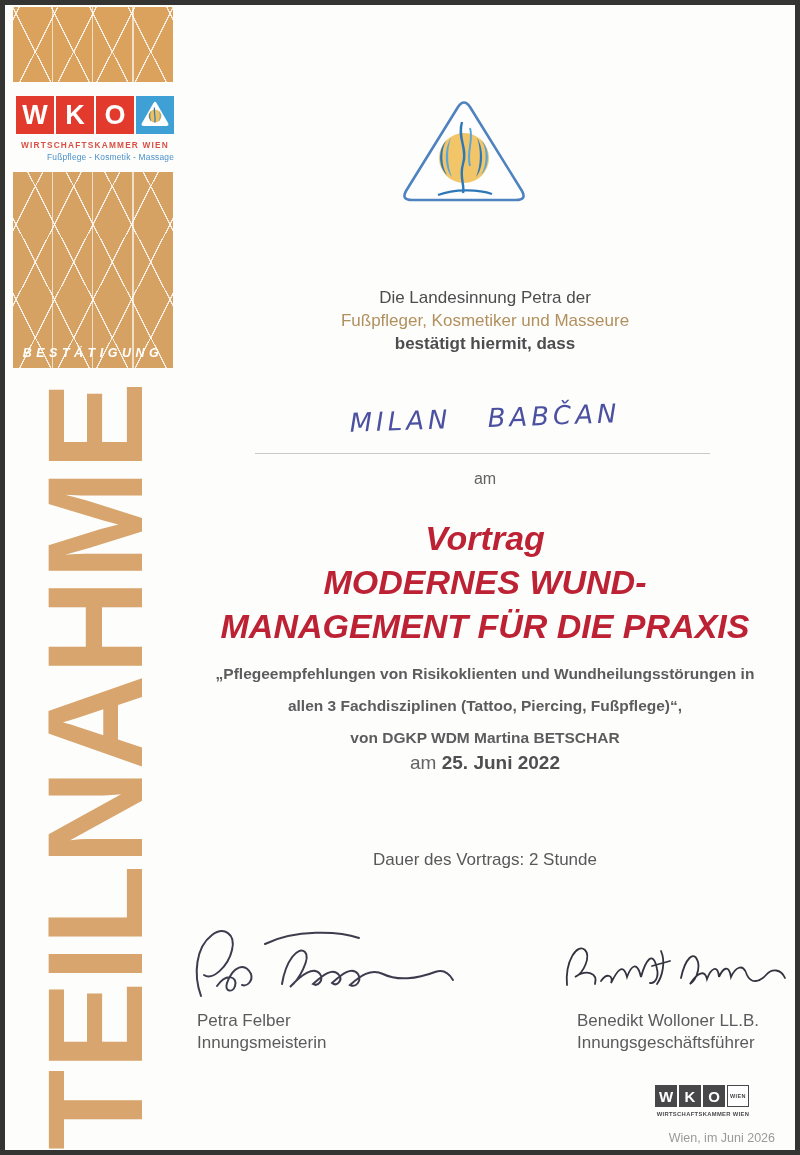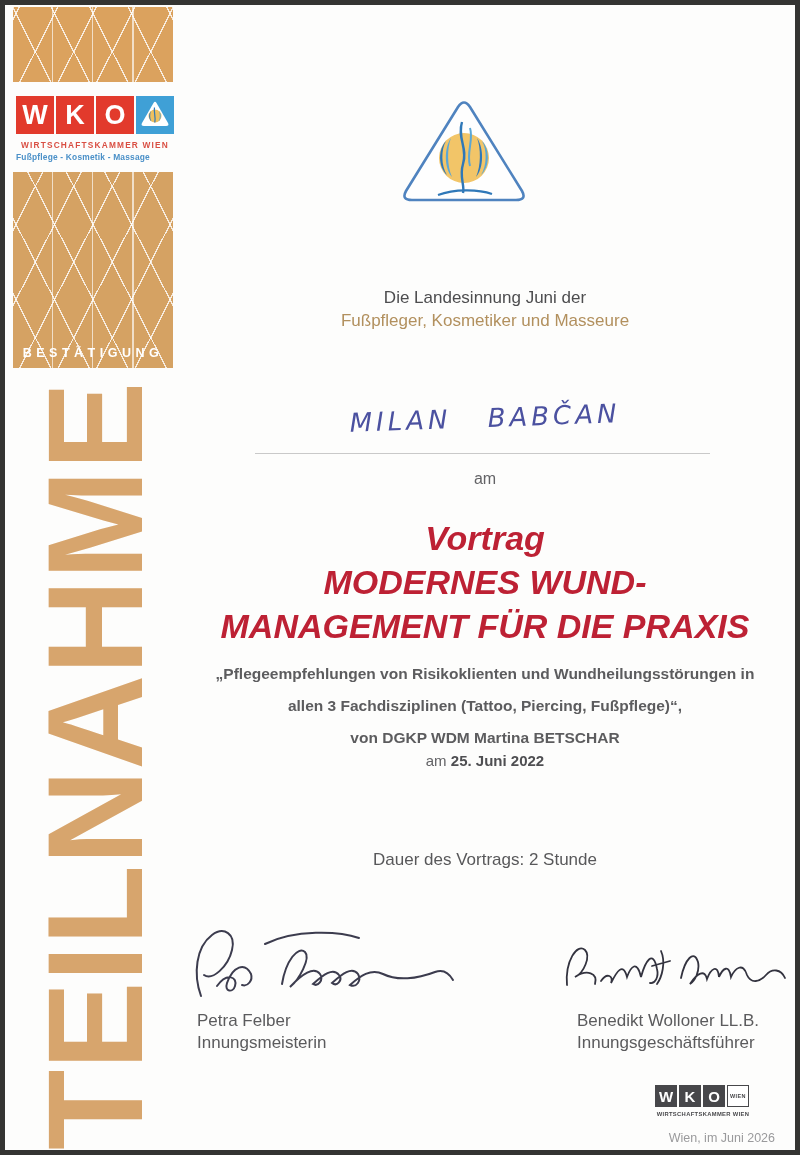--- a/index.html
+++ b/index.html
@@ -7,40 +7,41 @@
   .frame{position:relative;width:800px;height:1155px;box-sizing:border-box;border:5px solid #343432;border-radius:5px;background:#fdfdfc;overflow:hidden;}
   .abs{position:absolute;}
 
   
   .pattern{
     background-color:#d5a263;
     background-image:
       repeating-linear-gradient(63deg, rgba(255,255,255,0) 0 33px, rgba(255,255,255,.8) 33px 34.3px),
       repeating-linear-gradient(-63deg, rgba(255,255,255,0) 0 33px, rgba(255,255,255,.8) 33px 34.3px),
       repeating-linear-gradient(90deg, rgba(255,255,255,0) 0 39px, rgba(255,255,255,.65) 39px 40.2px);
+    font-style: italic;
   }
   .pattern.top{background-color:#dba25e;}
   .badge-label{position:absolute;left:0;right:0;bottom:8px;text-align:center;color:#fff;font-weight:bold;font-size:12.5px;letter-spacing:4.5px;white-space:nowrap;}
 
   
   .wko-row{display:flex;gap:2px;}
   .wko-sq{width:38px;height:38px;display:flex;align-items:center;justify-content:center;color:#fff;font-weight:bold;font-size:27px;}
   .wko-sq.red{background:#e23a2c;}
   .wko-sq.blue{background:#3fa0d6;padding:0;}
   .wko-org{margin-top:6px;width:158px;text-align:center;color:#d94f43;font-weight:bold;font-size:8.3px;letter-spacing:1.2px;white-space:nowrap;}
-  .wko-branch{margin-top:2px;width:158px;text-align:left;color:#4a90c8;font-size:8.4px;letter-spacing:.2px;white-space:nowrap;font-weight:bold;}
+  .wko-branch{margin-top:2px;width:158px;text-align:right;color:#4a90c8;font-size:8.4px;letter-spacing:.2px;white-space:nowrap;}
   .intro{top:281px;left:180px;width:600px;text-align:center;font-size:17px;line-height:23px;color:#4d4d4f;}
   .intro .gold{color:#b2905e;}
   .intro .bold{font-weight:bold;}
   .hand-name{top:398px;left:180px;width:600px;text-align:center;font-family:"DejaVu Sans",sans-serif;font-style:italic;font-size:26px;letter-spacing:4px;word-spacing:24px;color:#4b51a0;transform:rotate(-2deg);}
   .name-rule{top:448px;left:250px;width:455px;height:1px;background:#c9c9c9;}
   .am-label{top:465px;left:180px;width:600px;text-align:center;font-size:16px;color:#636366;}
   .lecture-title{top:511px;left:180px;width:600px;text-align:center;color:#bd2134;font-weight:bold;font-size:34px;line-height:44px;font-style:italic;}
   .desc{top:653px;left:160px;width:640px;text-align:center;color:#5c5c5e;font-weight:bold;font-size:15.5px;line-height:32px;}
-  .date-line{top:747px;left:180px;width:600px;text-align:center;font-size:15px;color:#636366;}
+  .date-line{top:747px;left:180px;width:600px;text-align:center;font-size:19px;color:#636366;}
   .date-line b{color:#4f4f52;}
   .participated{top:790px;left:180px;width:600px;text-align:center;font-size:16.5px;color:#5a5a5c;}
   .duration{top:845px;left:180px;width:600px;text-align:center;font-size:17px;color:#58585a;}
 
   
   .sig-text{font-size:17px;line-height:22px;color:#5b5b5d;text-align:left;}
 
   
   .fw-row{display:flex;gap:2px;}
   .fw-sq{width:22px;height:22px;display:flex;align-items:center;justify-content:center;background:#47474a;color:#fff;font-weight:bold;font-size:15px;}
@@ -96,22 +97,23 @@
     <path d="M50,45 C42,53 42,71 51,79 C45,70 45,53 50,45 Z" fill="#2f78b8"></path>
     <path d="M55,42 C48,52 48,72 56,81 C51,70 51,52 55,42 Z" fill="#5aa7d6"></path>
     <path d="M86,45 C94,53 94,71 85,79 C91,70 91,53 86,45 Z" fill="#5aa7d6"></path>
     <path d="M81,42 C88,52 88,72 80,81 C85,70 85,52 81,42 Z" fill="#2f78b8"></path>
     <path d="M66,26 C61,42 72,52 67,68 C63,81 69,89 67,97" stroke="#2f78b8" stroke-width="2.4" fill="none"></path>
     <path d="M74,32 C78,44 70,56 74,70" stroke="#5aa7d6" stroke-width="2" fill="none"></path>
     <path d="M42,99 C58,93 82,93 96,98" stroke="#2f78b8" stroke-width="2.2" fill="none"></path>
   </svg>
 
   <div class="abs intro">
-    <div>Die Landesinnung Juni der</div>
+    <div>Die Landesinnung Petra der</div>
     <div class="gold">Fußpfleger, Kosmetiker und Masseure</div>
+    <div class="bold">bestätigt hiermit, dass</div>
   </div>
 
   <div class="abs hand-name">MILAN BABČAN</div>
   <div class="abs name-rule"></div>
 
   <div class="abs am-label">am</div>
 
   <div class="abs lecture-title">
     <div>Vortrag</div>
     <div>MODERNES WUND-</div>

